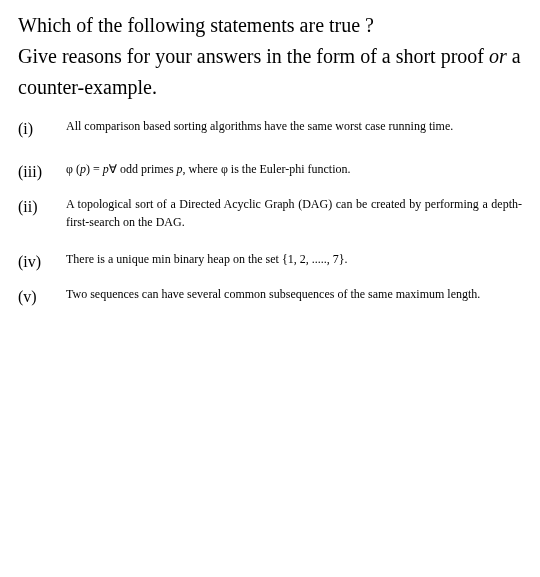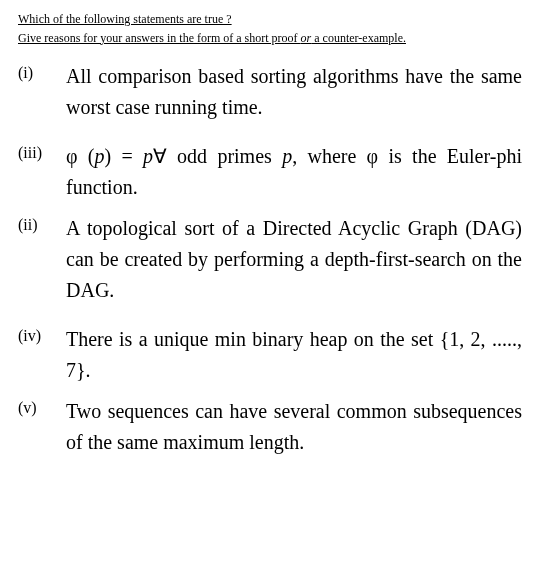--- a/index.html
+++ b/index.html
@@ -17,23 +17,22 @@
       min-height: 577px;
       padding: 10px 18px 16px 18px;
     }
 
     .intro-block {
       margin-bottom: 14px;
       line-height: 1.55;
     }
 
     .intro-text {
-      font-size: 12px;
+      font-size: 20px;
       line-height: 1.55;
-      text-decoration: underline;
     }
 
     .items-list {
       list-style: none;
       padding: 0;
       margin: 0;
     }
 
     .item {
       display: flex;
@@ -43,21 +42,21 @@
     }
 
     .item-label {
       min-width: 48px;
       font-size: 16px;
       padding-top: 0px;
       flex-shrink: 0;
     }
 
     .item-content {
-      font-size: 20px;
+      font-size: 12px;
       line-height: 1.55;
       flex: 1;
       text-align: justify;
     }
 
     .item-spacer {
       margin-bottom: 18px;
     }
 
     em {

